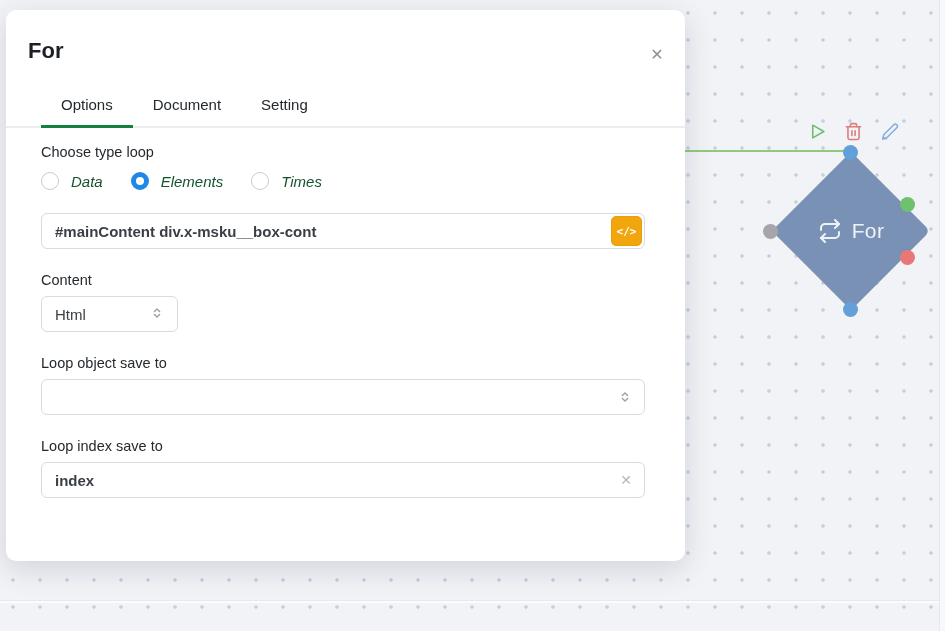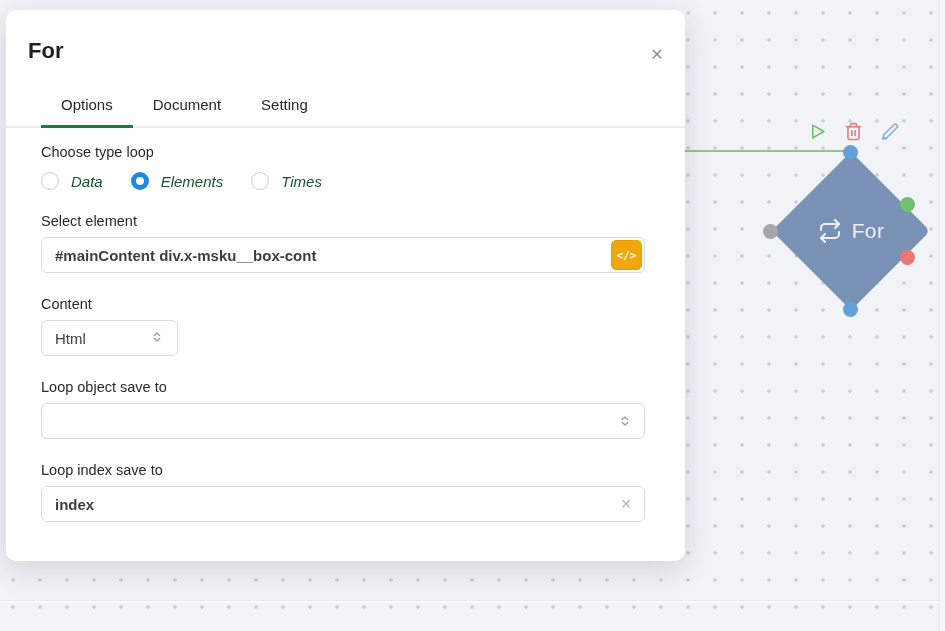--- a/index.html
+++ b/index.html
@@ -153,21 +153,20 @@
           <span>Elements</span>
         </label>
         <label class="radio">
           <span class="radio-circle"></span>
           <span>Times</span>
         </label>
       </div>
     </div>
 
     <div class="group">
-      <span class="field-label">Select element</span>
       <div class="input-wrap">
         <input class="text-input" type="text" value="#mainContent div.x-msku__box-cont" style="">
         <div class="code-btn">
           <span class="code-glyph">&lt;/&gt;</span>
         </div>
       </div>
     </div>
 
     <div class="group">
       <span class="field-label">Content</span>

